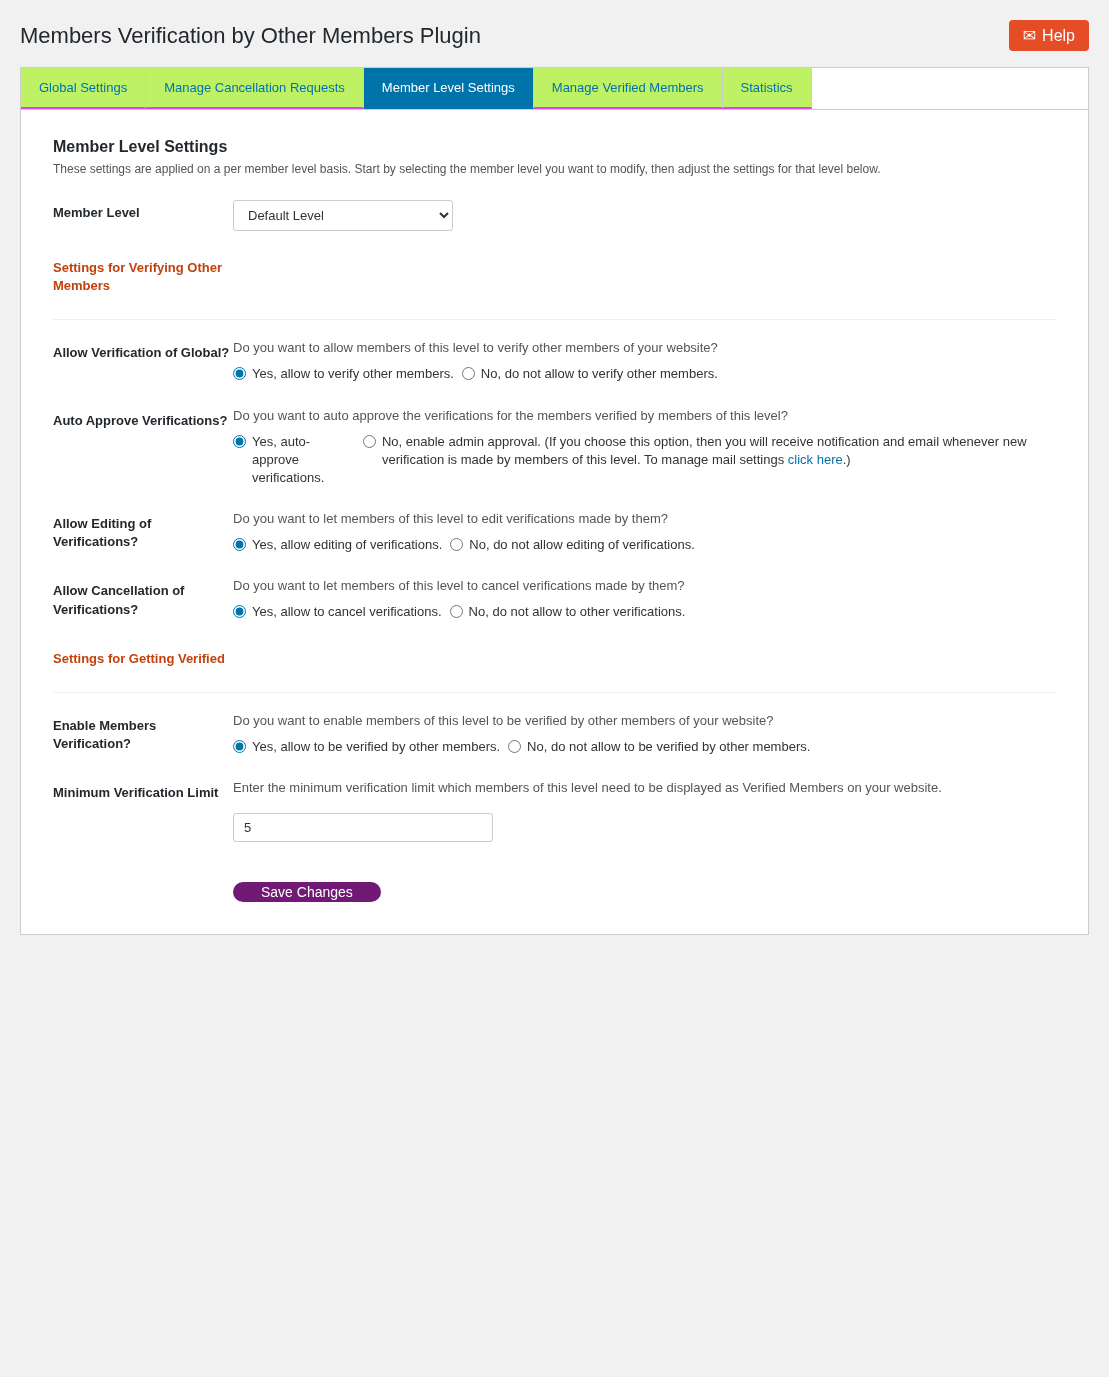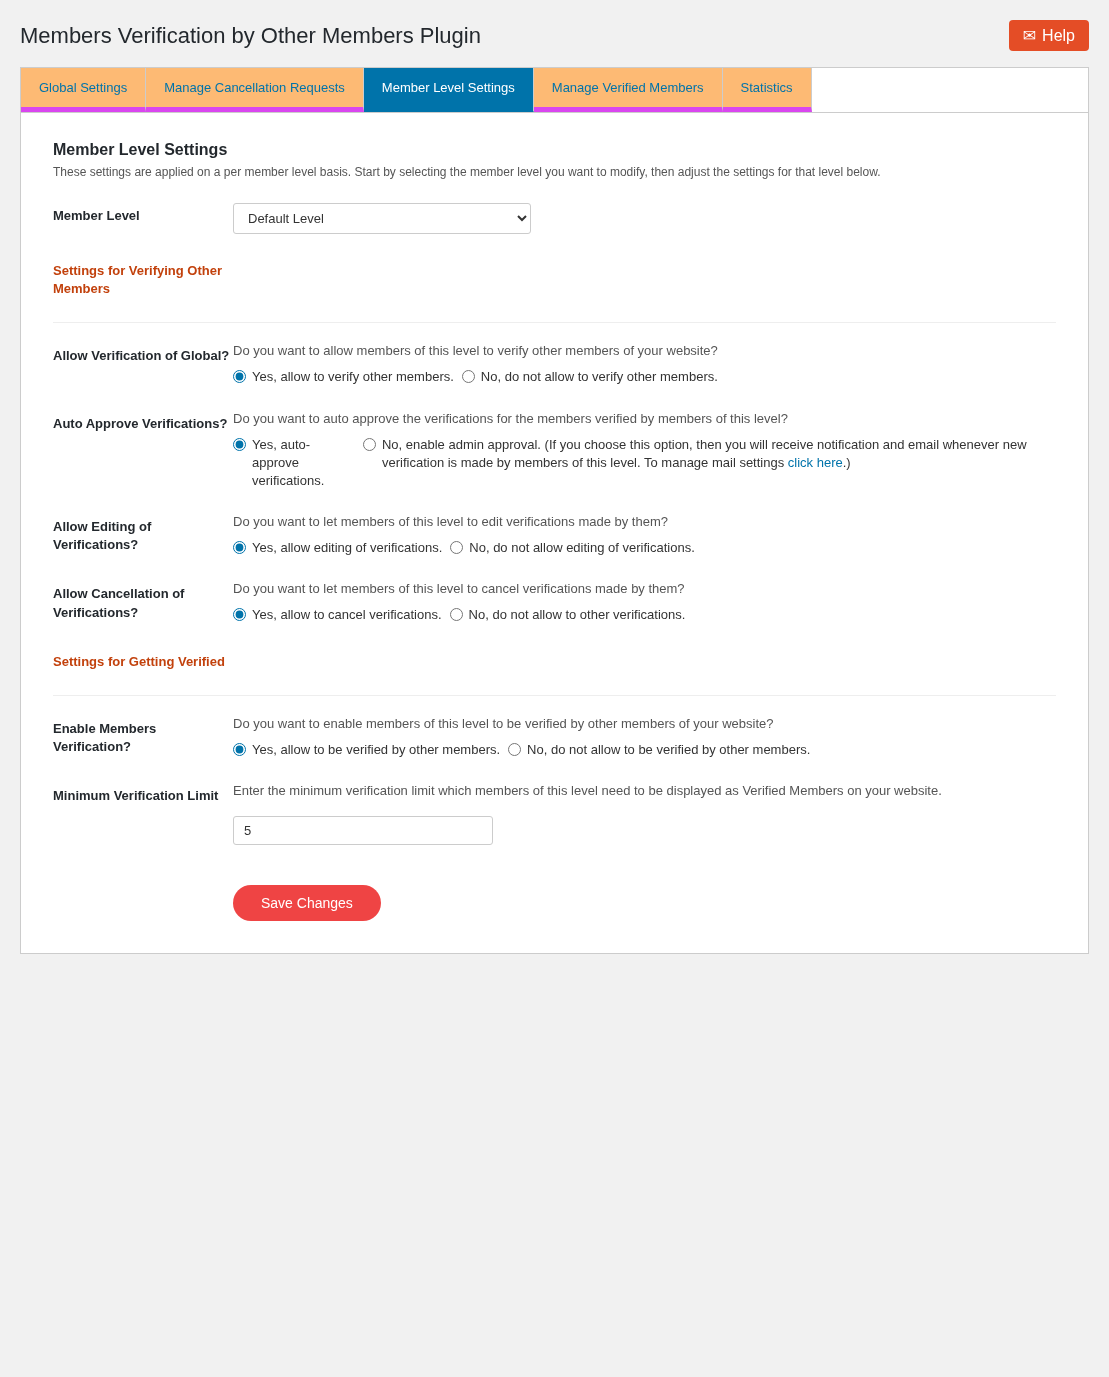--- a/index.html
+++ b/index.html
@@ -45,22 +45,22 @@
       border-bottom: none;
       display: flex;
       flex-wrap: wrap;
     }
     .tab {
       padding: 12px 18px;
       cursor: pointer;
       border-right: 1px solid #ccc;
       font-size: 13px;
       color: #0073aa;
-      background: #fdba74;
-      border-bottom: 5px solid #d946ef;
+      background: #bef264;
+      border-bottom: 2px solid #d946ef;
       white-space: nowrap;
     }
     .tab.active {
       background: #0073aa;
       color: #fff;
       border-bottom: 1px solid #0073aa;
     }
     
     .main-panel {
       background: #fff;
@@ -113,21 +113,21 @@
       color: #333;
       cursor: pointer;
     }
     .radio-label input[type="radio"] {
       margin-top: 2px;
       accent-color: #0073aa;
     }
     .radio-text { line-height: 1.4; }
     
     .member-level-select {
-      width: 298px;
+      width: 220px;
       padding: 6px 10px;
       border: 1px solid #ccc;
       border-radius: 3px;
       font-size: 13px;
       color: #333;
       background: #fff;
       cursor: pointer;
     }
     
     .subsection-header {
@@ -152,25 +152,25 @@
       width: 260px;
       padding: 6px 10px;
       border: 1px solid #ccc;
       border-radius: 3px;
       font-size: 13px;
       color: #333;
       margin-top: 8px;
     }
     
     .save-button {
-      background: #ef4444;
+      background: #701a75;
       color: #fff;
       border: none;
       border-radius: 20px;
-      padding: 10px 28px;
+      padding: 2px 28px;
       font-size: 14px;
       cursor: pointer;
       margin-top: 16px;
     }
     
     .mail-icon::before { content: "✉ "; }
     hr.form-divider {
       border: none;
       border-top: 1px solid #eee;
       margin: 8px 0 20px 0;

